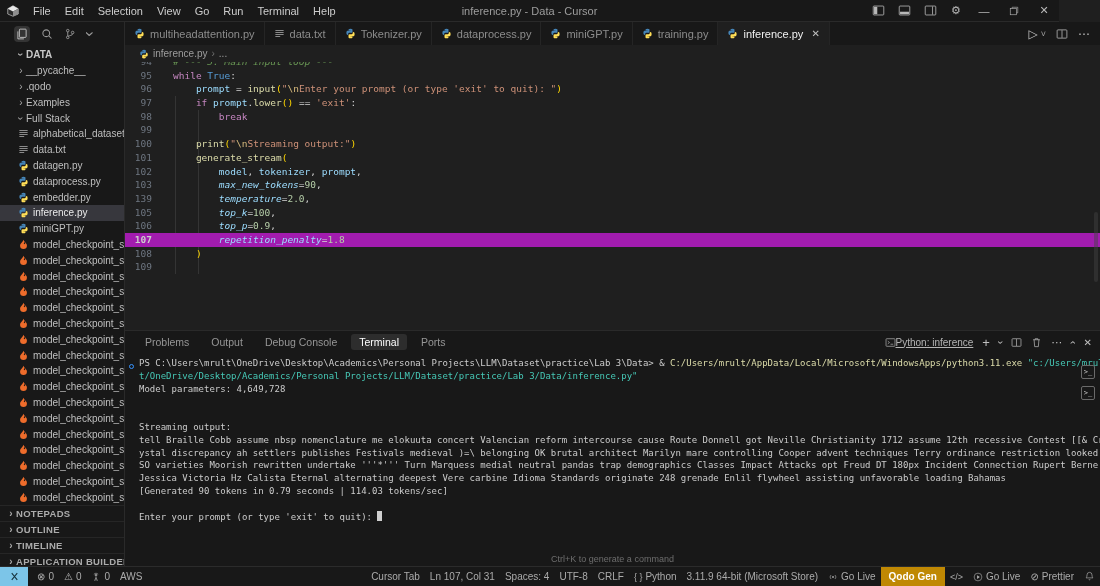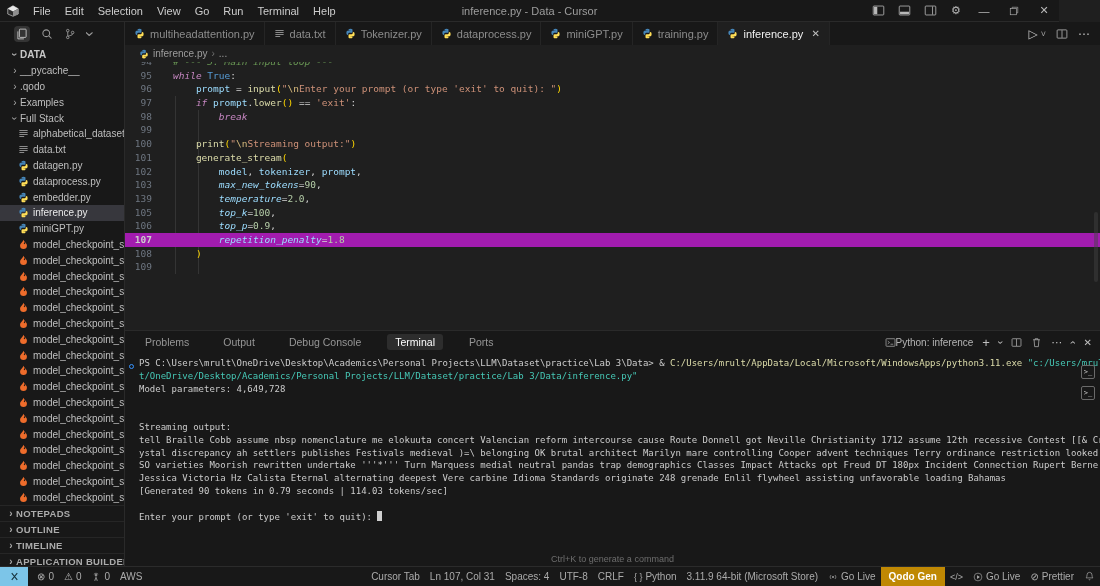--- a/index.html
+++ b/index.html
@@ -15,21 +15,21 @@
   #titlebar-right { margin-left:auto; display:flex; align-items:center; z-index:2; }
   .tb-ic { width:26px; height:22px; display:flex; align-items:center; justify-content:center; color:#b8b8b8; font-size:11px; }
   .win-ctl { width:30px; }
 
   
   #sidebar { position:absolute; top:22px; left:0; width:125px; height:544px; background:#181818; border-right:1px solid #2a2a2a; overflow:hidden; }
   #activity-row { height:23px; display:flex; align-items:center; gap:11px; padding-left:14px; border-bottom:none; }
   .act-ic { color:#9a9a9a; display:flex; align-items:center; justify-content:center; }
   .act-ic.active { background:#343434; border-radius:4px; padding:2px; color:#e4e4e4; }
   #tree { margin-top:2px; }
-  .tree-row { height:15.8px; display:flex; align-items:center; font-size:10px; color:#bfbfbf; white-space:nowrap; overflow:hidden; padding-left:10px; cursor:pointer; }
+  .tree-row { height:15.8px; display:flex; align-items:center; font-size:10px; color:#bfbfbf; white-space:nowrap; overflow:hidden; padding-left:16px; cursor:pointer; }
   .tree-row.selected { background:#37373d; color:#eaeaea; }
   .tree-row .chev { width:10px; font-size:10px; color:#a8a8a8; display:inline-flex; justify-content:center; flex:0 0 10px; }
   .tree-row .f-ic { width:14px; flex:0 0 14px; display:inline-flex; justify-content:center; margin-right:3px; }
   .tree-row.root { font-weight:bold; color:#c7c7c7; }
   .tree-row.file { padding-left:16px; }
   .section-row { height:16px; display:flex; align-items:center; font-size:9.5px; font-weight:bold; letter-spacing:.3px; color:#ababab; border-top:1px solid #262626; padding-left:6px; white-space:nowrap; overflow:hidden; cursor:pointer; }
   .section-row .chev { width:10px; flex:0 0 10px; font-size:10px; display:inline-flex; justify-content:center; }
   .chev-r { display:inline-block; transform:none; }
   .chev-d { display:inline-block; transform:rotate(90deg); }
 
@@ -47,40 +47,40 @@
 
   
   #code { position:absolute; top:62px; left:125px; width:975px; height:268px; background:#1f1f1f; overflow:hidden; font-family:"DejaVu Sans Mono", monospace; font-size:9.5px; }
   .code-line { display:flex; height:13.7px; line-height:13.7px; white-space:pre; position:relative; }
   .code-line .gut { width:40px; flex:0 0 40px; text-align:right; padding-right:13px; color:#6e7681; }
   .code-line.cur { background:#a21caf; }
   .code-line.cur .gut { color:#cccccc; font-weight:bold; }
   .code-line .src { padding-left:8px; }
   .guide { position:absolute; width:1px; background:#343434; }
   .cm { color:#6a9955; font-style:italic; }
-  .kw { color:#c586c0; font-style:italic; }
+  .kw { color:#c586c0; }
   .cn { color:#569cd6; }
   .fn { color:#dcdcaa; }
   .vr { color:#9cdcfe; }
   .pm { color:#9cdcfe; font-style:italic; }
   .st { color:#ce9178; }
   .es { color:#d7ba7d; }
   .nm { color:#b5cea8; }
   .op, .pt { color:#d4d4d4; }
   .bk { color:#ffd700; }
   .pl { color:#d4d4d4; }
   #code-scroll-thumb { position:absolute; right:2px; top:150px; width:4px; height:70px; background:#424242; opacity:.45; border-radius:2px; }
 
   
   #panel { position:absolute; top:330px; left:125px; width:975px; height:236px; background:#181818; border-top:1px solid #2a2a2a; }
   #panel-header { height:22px; display:flex; align-items:center; padding:0 8px 0 12px; }
   .panel-tab { font-size:10.5px; color:#969696; padding:2px 8px; border-radius:3px; cursor:pointer; white-space:nowrap; }
   .panel-tab.active { color:#ffffff; background:#2d2d2d; }
   #panel-right { margin-left:auto; display:flex; align-items:center; gap:9px; color:#c0c0c0; }
-  #term-label { display:flex; align-items:center; font-size:10px; color:#b5b5b5; }
+  #term-label { display:flex; align-items:center; font-size:10px; color:#b5b5b5;text-decoration:underline; }
   .ph-ic { font-size:11px; color:#c0c0c0; display:flex; align-items:center; }
   #terminal { position:absolute; top:22px; left:0; width:975px; height:214px; overflow:hidden; font-family:"DejaVu Sans Mono", monospace; font-size:9px; }
   .term-line { height:12.8px; line-height:12.8px; white-space:pre; padding-left:14px; overflow:hidden; position:relative; }
   .td { color:#cccccc;text-align:center; } .ty { color:#dcdcaa; } .tt { color:#46c8b6; }
   #cmd-deco { position:absolute; left:4px; top:7px; width:5px; height:5px; border:1px solid #3794ff; border-radius:50%; }
   .blk-cursor { display:inline-block; width:5px; height:10px; background:#cfcfcf; vertical-align:-1px; }
   #term-side { position:absolute; right:5px; top:12px; display:flex; flex-direction:column; gap:7px; }
   .term-side-ic { width:14px; height:14px; border:1px solid #6a6a6a; border-radius:2px; color:#c9c9c9; font-size:7px; display:flex; align-items:center; justify-content:center; font-family:"DejaVu Sans Mono", monospace; }
   #term-hint { position:absolute; bottom:3px; left:0; width:975px; text-align:center; font-size:9px; color:#6d6d6d; font-family:"Liberation Sans", sans-serif; }
 
@@ -539,21 +539,21 @@
         <div class="code-line"><span class="gut">106</span><span class="src"><span class="pl">        </span><span class="pm">top_p</span><span class="op">=</span><span class="nm">0.9</span><span class="pt">,</span></span></div>
         <div class="code-line cur"><span class="gut">107</span><span class="src"><span class="pl">        </span><span class="pm">repetition_penalty</span><span class="op">=</span><span class="nm">1.8</span></span></div>
         <div class="code-line"><span class="gut">108</span><span class="src"><span class="pl">    </span><span class="bk">)</span></span></div>
         <div class="code-line"><span class="gut">109</span><span class="src"></span></div>
       </div>
     <div id="code-scroll-thumb"></div>
   </div>
 
   <div id="panel">
     <div id="panel-header">
-      <span id="panel-tabs" style="display:flex; gap:18px;">
+      <span id="panel-tabs" style="display:flex; gap:6px;">
           <span class="panel-tab">Problems</span>
           <span class="panel-tab">Output</span>
           <span class="panel-tab">Debug Console</span>
           <span class="panel-tab active">Terminal</span>
           <span class="panel-tab">Ports</span>
         </span>
       <span id="panel-right">
         <span id="term-label">
           <span class="ph-ic">
               <svg width="11" height="11" viewBox="0 0 16 16">

